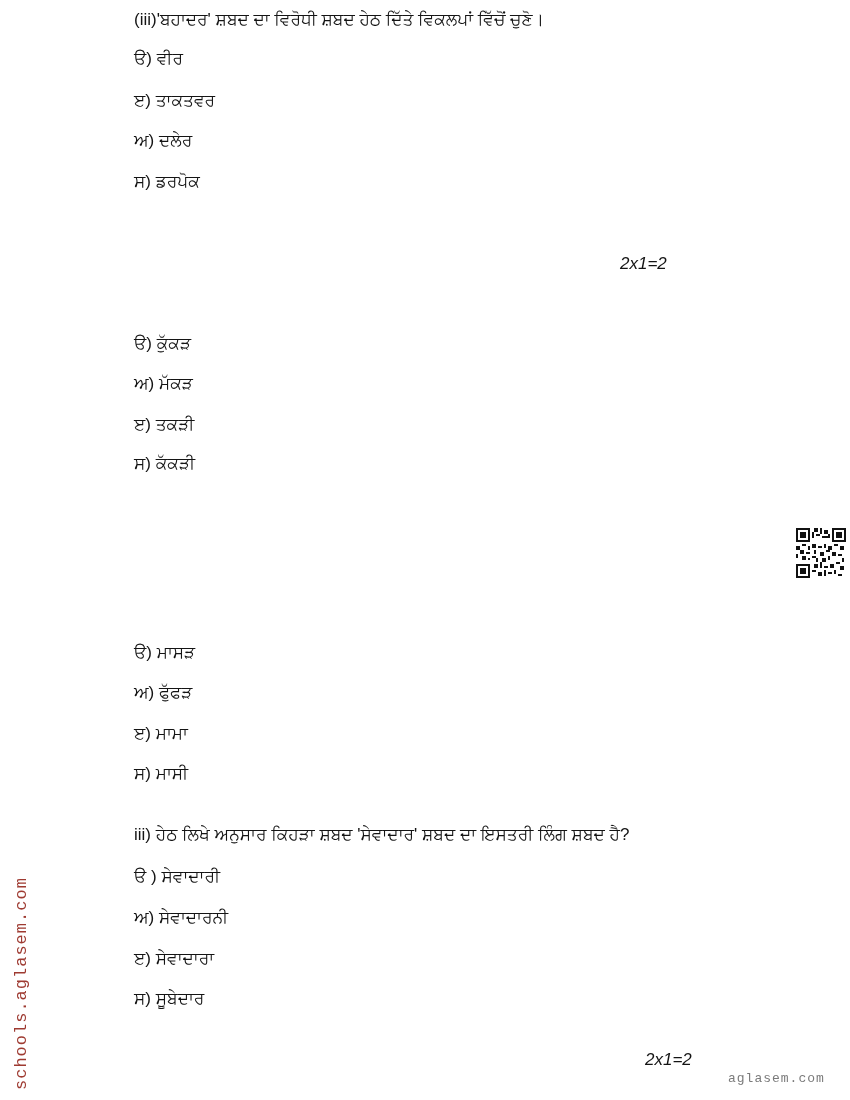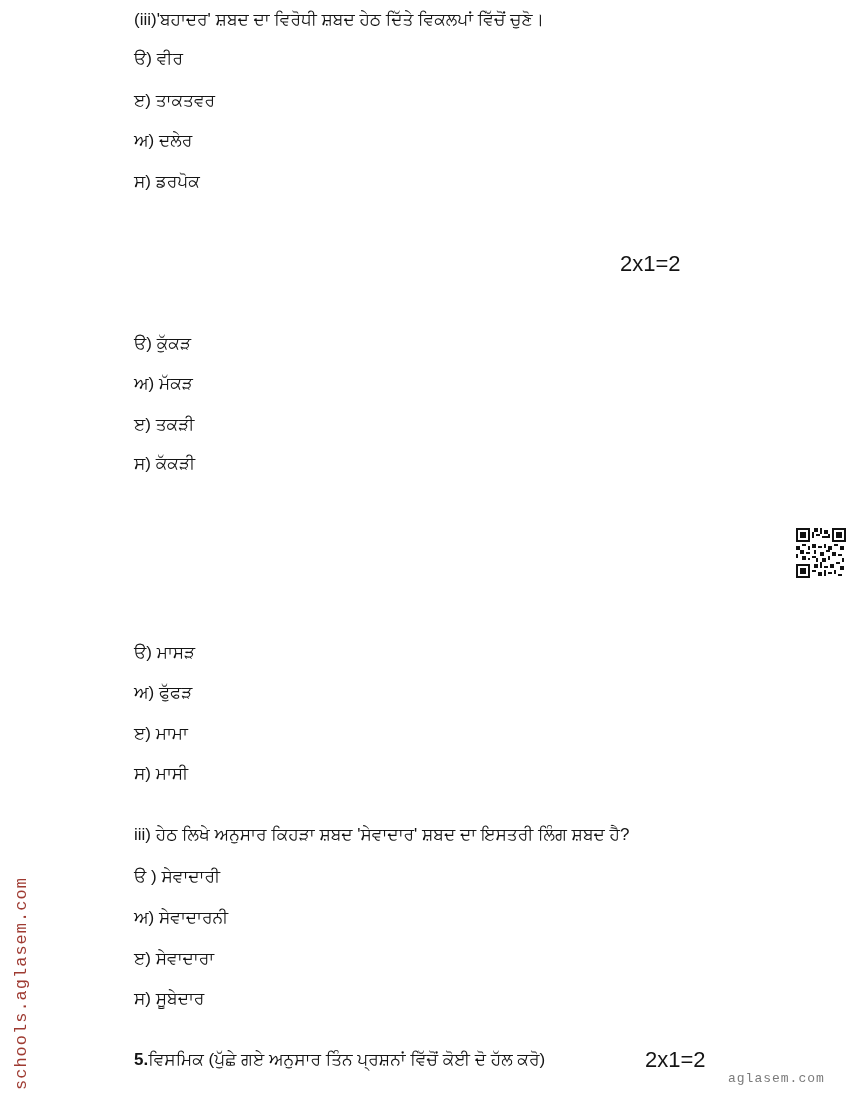--- a/index.html
+++ b/index.html
@@ -23,24 +23,25 @@
     left:101px;
     font-size:17px;
     line-height:22px;
     white-space:nowrap;
     color:var(--ink);
     margin-left:33px;
   }
   .qnum{font-weight:bold;}
   .marks{
     position:absolute;
-    font-size:22px;
+    font-size:17px;
     line-height:22px;
     color:var(--ink);
     font-weight:500;
+    font-style:italic;
   }
   .qr{
     position:absolute;
     left:795px;
     top:528px;
     width:51px;
     height:50px;
   }
   .qr svg{width:100%;height:100%;display:block;}
   .side-watermark{
@@ -153,19 +154,18 @@
   <div class="line" style="top:682px">ਅ) ਫੁੱਫੜ</div>
   <div class="line" style="top:723px">ੲ) ਮਾਮਾ</div>
   <div class="line" style="top:763px">ਸ) ਮਾਸੀ</div>
 
   <div class="line" style="top:824px">iii) ਹੇਠ ਲਿਖੇ ਅਨੁਸਾਰ ਕਿਹੜਾ ਸ਼ਬਦ 'ਸੇਵਾਦਾਰ' ਸ਼ਬਦ ਦਾ ਇਸਤਰੀ ਲਿੰਗ ਸ਼ਬਦ ਹੈ?</div>
   <div class="line" style="top:866px">ੳ ) ਸੇਵਾਦਾਰੀ</div>
   <div class="line" style="top:907px">ਅ) ਸੇਵਾਦਾਰਨੀ</div>
   <div class="line" style="top:948px">ੲ) ਸੇਵਾਦਾਰਾ</div>
   <div class="line" style="top:988px">ਸ) ਸੂਬੇਦਾਰ</div>
 
-  <div class="line" style="top:1049px"><span class="qnum">5.</span><span>ਵਿਸਮਿਕ (ਪੁੱਛੇ ਗਏ ਅਨੁਸਾਰ ਤਿੰਨ ਪ੍ਰਸ਼ਨਾਂ ਵਿੱਚੋਂ ਕੋਈ ਦੋ ਹੱਲ ਕਰੋ)</span></div>
   <div class="marks" style="left:645px;top:1049px">2x1=2</div>
 
   <div class="side-watermark">schools.aglasem.com</div>
   <div class="footer-watermark">aglasem.com</div>
 
 </div>
 
 </body></html>

